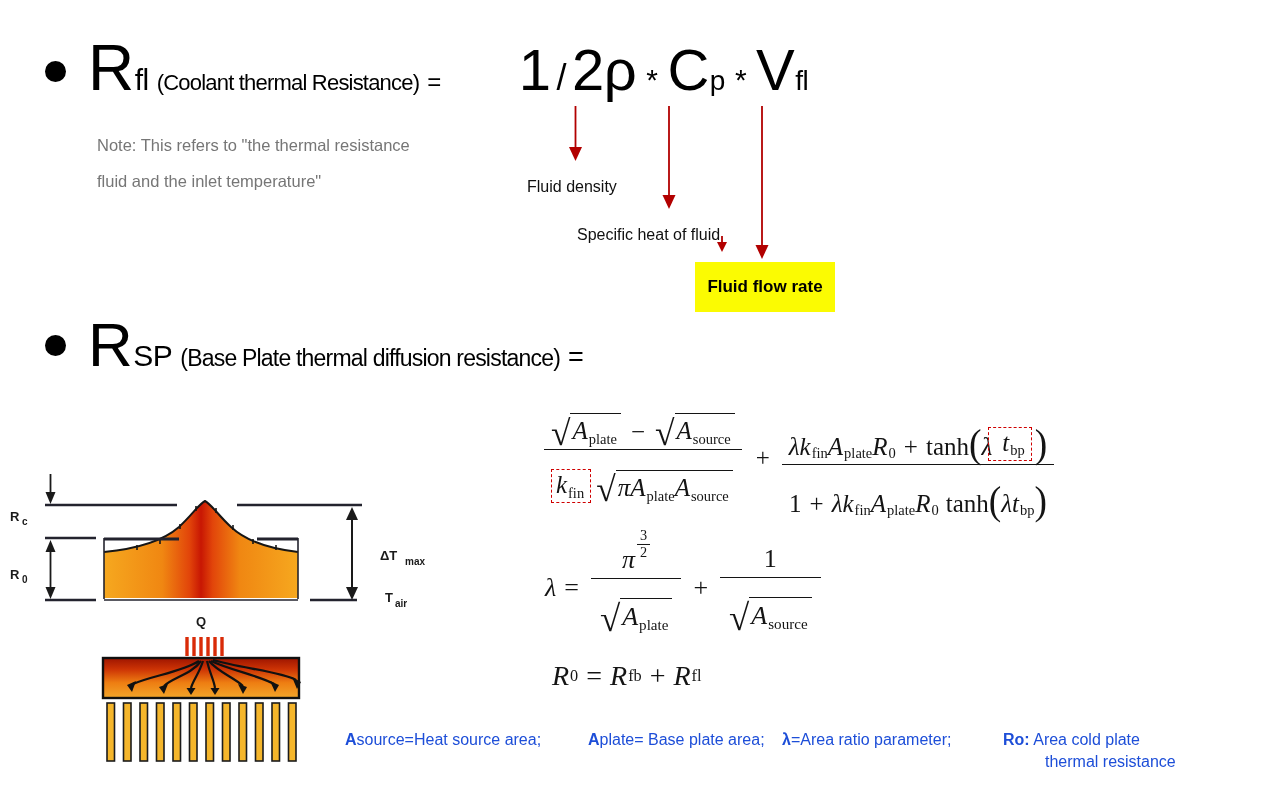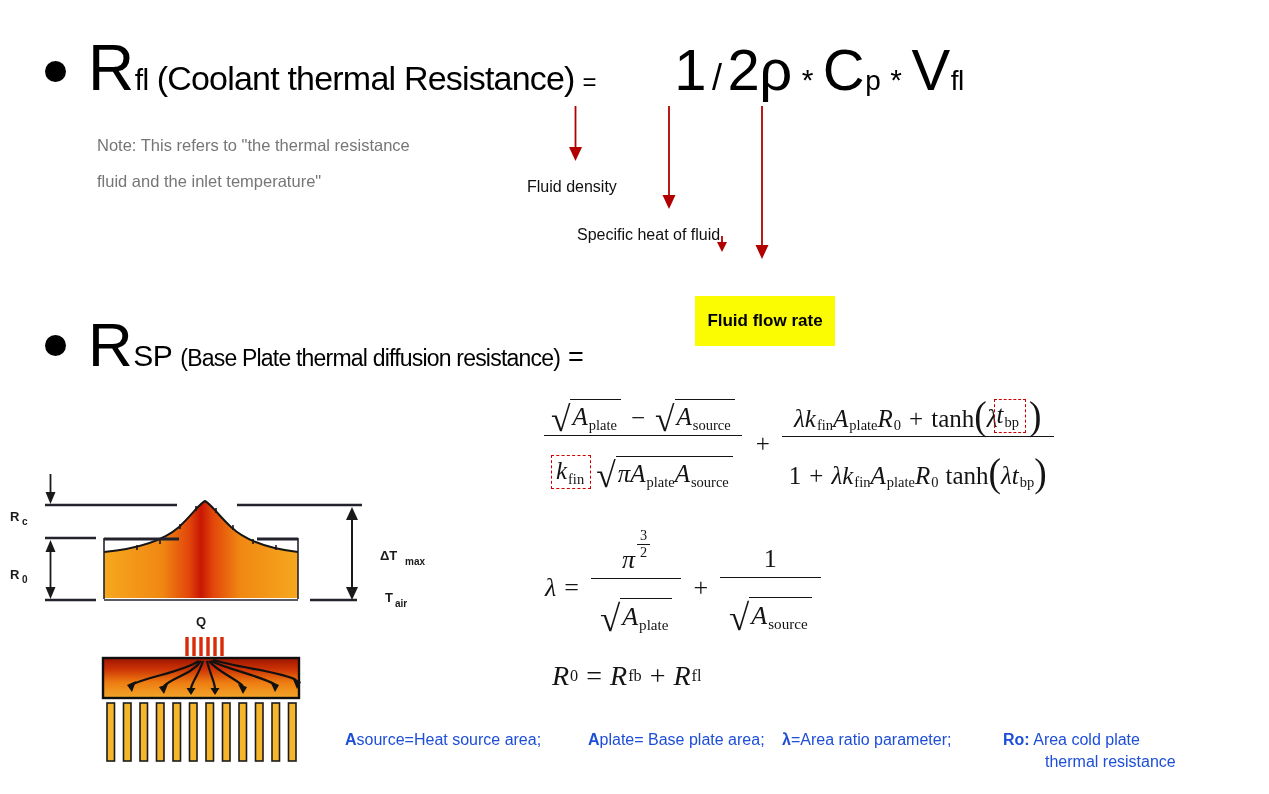--- a/index.html
+++ b/index.html
@@ -7,35 +7,35 @@
          font-family:"Liberation Sans",sans-serif;color:#000;}
   .abs{position:absolute;}
 
   
   .bullet-dot{position:absolute;width:21px;height:21px;border-radius:50%;background:#000;}
 
   
   .hrow{position:absolute;display:flex;align-items:baseline;white-space:pre;letter-spacing:-0.5px;}
   .sym-R{font-size:64px;font-weight:500;line-height:1;}
   .sym-sub{font-size:30px;font-weight:500;margin-left:1px;}
-  .h-desc{font-size:34px;font-weight:500;margin-left:8px;letter-spacing:-0.8px;}
+  .h-desc{font-size:22px;font-weight:500;margin-left:8px;letter-spacing:-0.8px;}
   .h-eq{font-size:24px;font-weight:500;margin-left:8px;}
   .big{font-size:58px;line-height:1;}
   .first-big{margin-left:78px;}
   .slash{font-size:36px;margin:0 6px;}
   .star{font-size:30px;margin:0 10px;}
   .big-sub{font-size:28px;margin-left:1px;}
 
   
   .note{position:absolute;left:97px;top:127px;width:380px;font-size:16.5px;line-height:36px;color:#767676;}
 
   
   .callout{position:absolute;font-size:16px;color:#101010;}
   .hl-box{position:absolute;left:695px;top:262px;width:140px;height:50px;background:#fbfb02;
-          display:flex;align-items:center;justify-content:center;font-size:17px;font-weight:600;color:#000;margin-top:34px;}
+          display:flex;align-items:center;justify-content:center;font-size:17px;font-weight:600;color:#000;}
 
   
   .formula{position:absolute;font-family:"Liberation Serif",serif;color:#141414;display:flex;align-items:center;}
   .formula i{font-style:italic;}
   .formula .up{font-style:normal;}
   .formula sub{font-size:0.58em;line-height:1;vertical-align:-0.3em;margin-left:1px;}
   .frac{display:inline-flex;flex-direction:column;align-items:center;margin:0 4px;}
   .num{display:flex;align-items:flex-end;padding:0 7px 3px 7px;}
   .den{display:flex;align-items:flex-end;border-top:1.8px solid #141414;padding:19px 7px 0 7px;}
   .sqrt{display:inline-flex;align-items:flex-end;margin:0 2px;}
@@ -138,21 +138,21 @@
           <i>k</i>
           <sub>fin</sub>
           <i>A</i>
           <sub>plate</sub>
           <i>R</i>
           <sub class="up" style="font-style:normal;">0</sub>
         <span class="op">+</span>
         <span class="up">tanh</span>
           <span class="bp">(</span>
           <i>λ</i>
-          <span class="dashbox" style="margin-left:-4px;padding-left:2px;"><i>t</i><sub>bp</sub></span>
+          <span class="dashbox" style="margin-left:-4px;padding-left:13px;margin-top:28px;"><i>t</i><sub>bp</sub></span>
           <span class="bp">)</span>
       </span>
       <span class="den">
         <span class="up">1</span>
         <span class="op">+</span>
         <i>λ</i>
           <i>k</i>
           <sub>fin</sub>
           <i>A</i>
           <sub>plate</sub>

